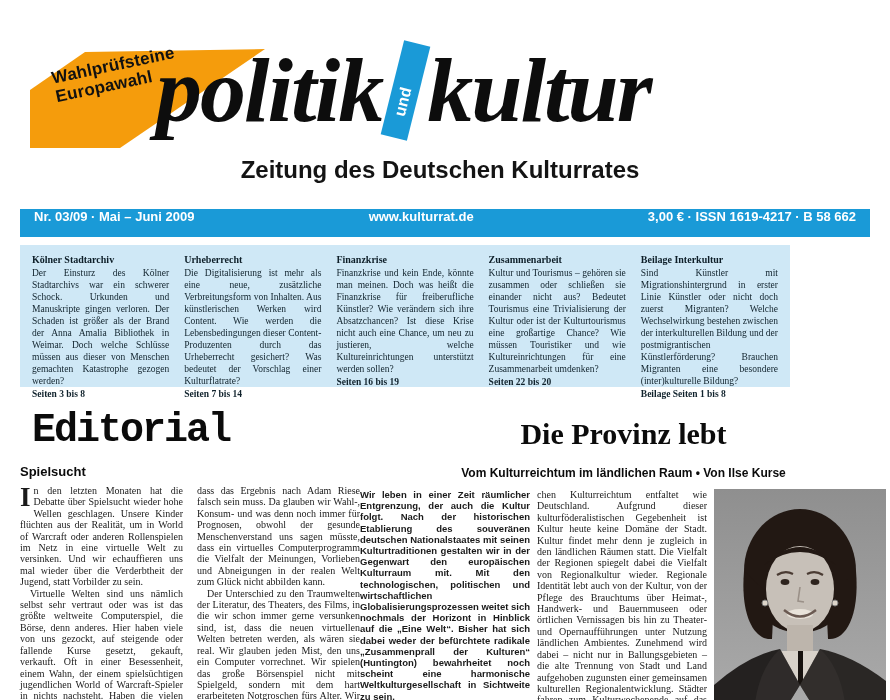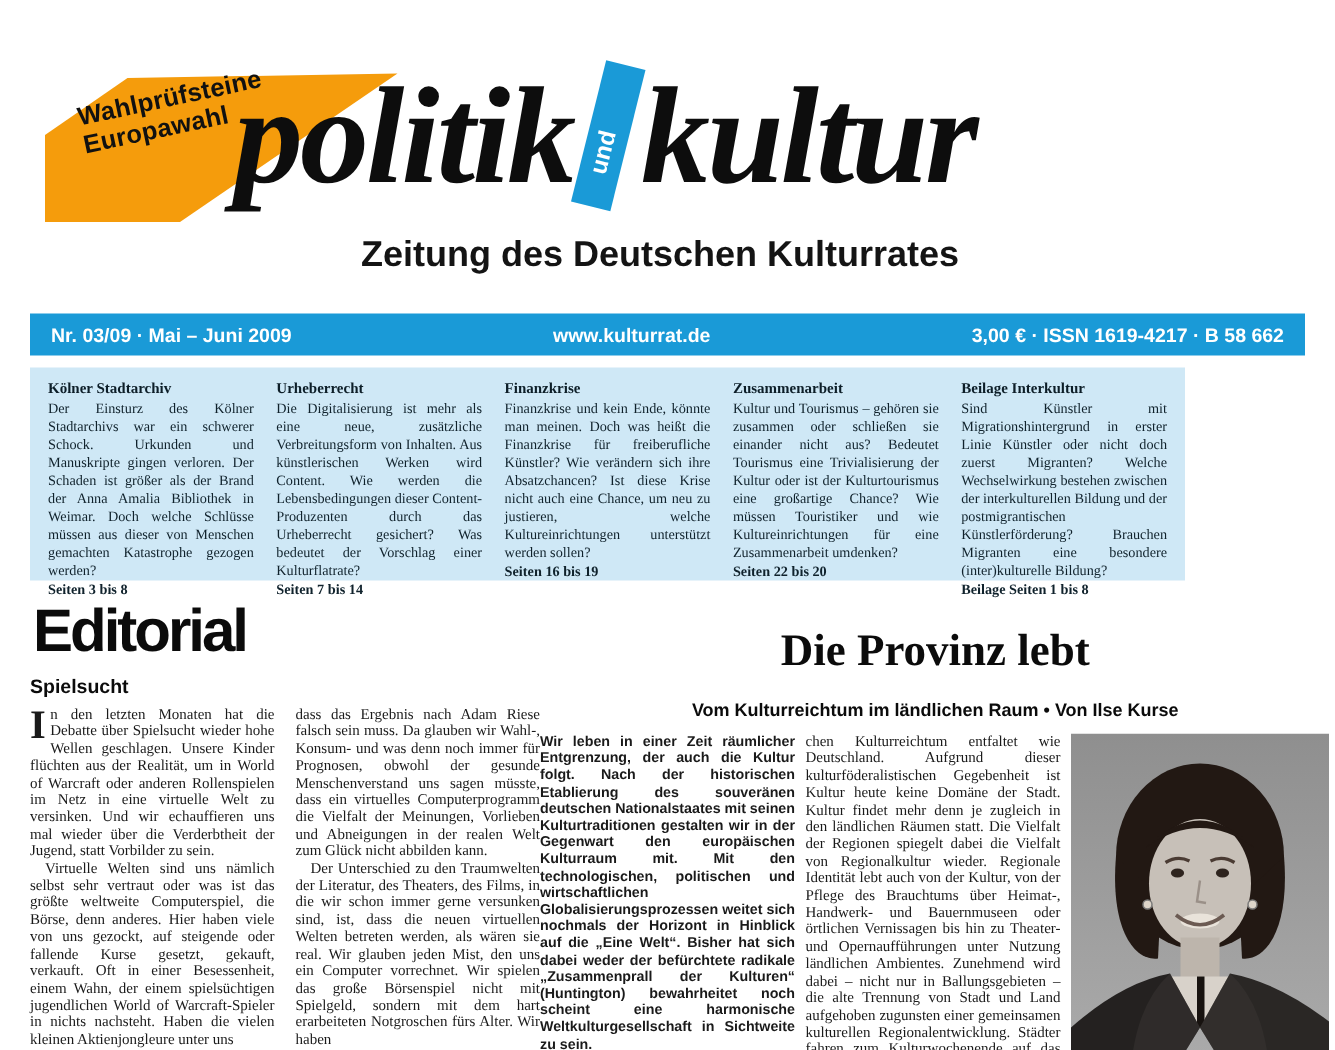--- a/index.html
+++ b/index.html
@@ -34,21 +34,21 @@
     font-family:"Liberation Sans",sans-serif;font-weight:bold;font-size:16px;color:#fff;
   }
   .subtitle{
     position:absolute;left:150px;top:156px;width:580px;text-align:center;
     font-family:"Liberation Sans",sans-serif;font-weight:bold;font-size:24px;color:#141414;
   }
 
   
   .issue-bar{
     position:absolute;left:20px;top:209px;width:850px;height:28px;background:#1a9ad7;
-    display:flex;align-items:center;justify-content:space-between;
+    display:flex;align-items:flex-start;justify-content:space-between;
     font-family:"Liberation Sans",sans-serif;font-weight:bold;font-size:13px;color:#fff;
     padding:0 14px;box-sizing:border-box;
   }
 
   
   .teaser-box{
     position:absolute;left:20px;top:245px;width:770px;height:142px;background:#cfe8f6;
     display:flex;gap:15px;padding:9px 12px;box-sizing:border-box;
   }
   .teaser{flex:1;min-width:0;font-size:9.5px;line-height:12px;text-align:justify;color:#10222c;}
@@ -60,21 +60,21 @@
   .bodycol p{margin:0;}
   .bodycol p.indent{text-indent:10px;}
   .dropcap{
     float:left;font-family:"Liberation Serif",serif;font-weight:bold;
     font-size:27px;line-height:21px;padding:2px 3px 0 0;
   }
 
   
   .editorial{position:absolute;left:20px;top:398px;width:340px;}
   .editorial h1{
-    margin:2px;font-family:Liberation Sans, sans-serif;font-weight:bold;
+    margin:12px;font-family:Liberation Mono, monospace;font-weight:bold;
     font-size:40px;line-height:42px;letter-spacing:-2px;color:#0b0b0b;
   }
   .editorial h2{
     margin:8px 0 0 0;font-family:"Liberation Sans",sans-serif;font-weight:bold;
     font-size:13px;color:#0b0b0b;
   }
   .editorial-cols{display:flex;gap:14px;margin-top:6px;}
   .editorial-cols .col{width:163px;}
 
   

